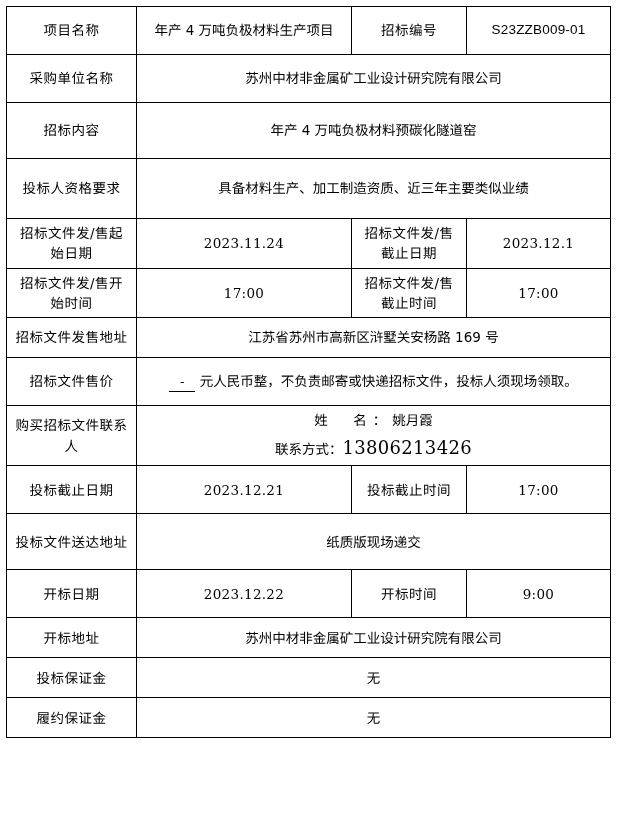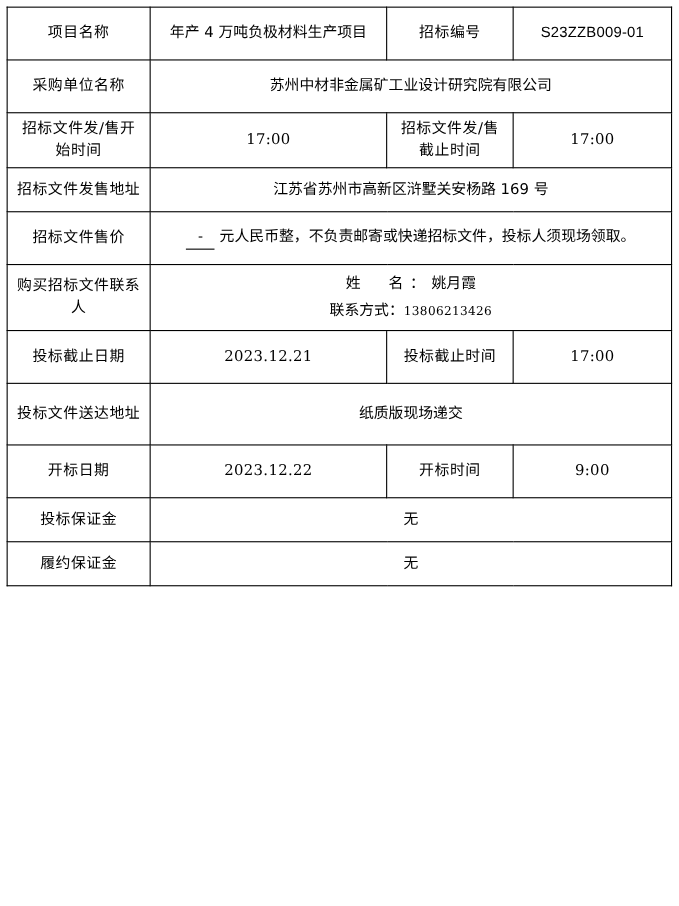--- a/index.html
+++ b/index.html
@@ -37,21 +37,21 @@
   }
   .label-cell {
     letter-spacing: 0.5px;
   }
   .h40 { height: 40px; padding-left: 25px; }
   .h48 { height: 48px; }
   .h56 { height: 56px; }
   .h60 { height: 60px; }
   .mono-num {
     font-family: "DejaVu Serif", "Liberation Serif", serif;
-    font-size: 11px;
+    font-size: 18px;
     letter-spacing: 0.3px;
   }
   .code-val {
     font-family: Liberation Sans, sans-serif;
     font-size: 14px;
     letter-spacing: 0.2px;
   }
   .contact-line {
     display: block;
     white-space: nowrap;
@@ -88,22 +88,36 @@
         <td>年产 4 万吨负极材料生产项目</td>
         <td class="label-cell">招标编号</td>
         <td class="code-val">S23ZZB009-01</td>
       </tr>
 
       <tr class="h48">
         <td class="label-cell">采购单位名称</td>
         <td colspan="3">苏州中材非金属矿工业设计研究院有限公司</td>
       </tr>
 
+      <tr class="h56">
+        <td class="label-cell">招标内容</td>
+        <td colspan="3">年产 4 万吨负极材料预碳化隧道窑</td>
+      </tr>
 
+      <tr class="h60">
+        <td class="label-cell">投标人资格要求</td>
+        <td colspan="3">具备材料生产、加工制造资质、近三年主要类似业绩</td>
+      </tr>
 
+      <tr class="h48">
+        <td class="label-cell">招标文件发/售起始日期</td>
+        <td class="mono-num">2023.11.24</td>
+        <td class="label-cell">招标文件发/售截止日期</td>
+        <td class="mono-num">2023.12.1</td>
+      </tr>
 
       <tr class="h48">
         <td class="label-cell">招标文件发/售开始时间</td>
         <td class="mono-num">17:00</td>
         <td class="label-cell">招标文件发/售截止时间</td>
         <td class="mono-num">17:00</td>
       </tr>
 
       <tr class="h40">
         <td class="label-cell">招标文件发售地址</td>
@@ -142,20 +156,24 @@
         <td colspan="3">纸质版现场递交</td>
       </tr>
 
       <tr class="h48">
         <td class="label-cell">开标日期</td>
         <td class="mono-num">2023.12.22</td>
         <td class="label-cell">开标时间</td>
         <td class="mono-num">9:00</td>
       </tr>
 
+      <tr class="h40">
+        <td class="label-cell">开标地址</td>
+        <td colspan="3">苏州中材非金属矿工业设计研究院有限公司</td>
+      </tr>
 
       <tr class="h40">
         <td class="label-cell">投标保证金</td>
         <td colspan="3">无</td>
       </tr>
 
       <tr class="h40">
         <td class="label-cell">履约保证金</td>
         <td colspan="3">无</td>
       </tr>

